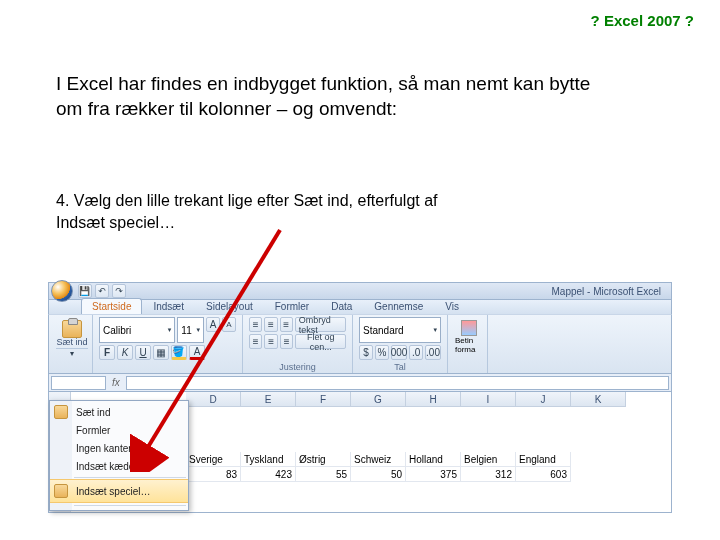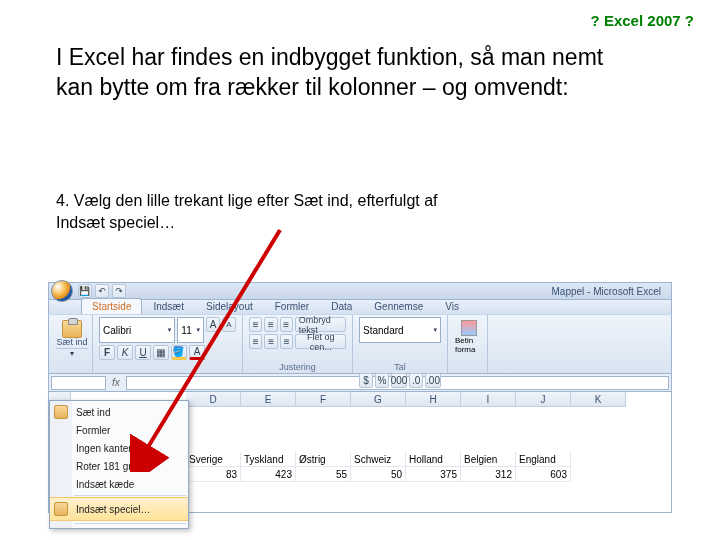--- a/index.html
+++ b/index.html
@@ -14,24 +14,24 @@
   .page-title {
     position: absolute;
     top: 12px;
     right: 26px;
     color: #008000;
     font-weight: bold;
     font-size: 15px;
   }
   .intro {
     position: absolute;
-    top: 43px;
+    top: 72px;
     left: 56px;
     width: 560px;
-    font-size: 23px;
+    font-size: 19px;
     line-height: 1.3;
     color: #000;
   }
   .step {
     position: absolute;
     top: 190px;
     left: 56px;
     width: 420px;
     font-size: 16px;
     line-height: 1.35;
@@ -103,21 +103,21 @@
   .bigbtn { width:34px; height:44px; border:1px solid transparent; border-radius:3px; display:flex; flex-direction:column; align-items:center; padding-top:2px; font-size:9px; color:#3b5173; line-height:1.1;}
   .clipicon { width:20px; height:22px; background:linear-gradient(#f8d89a,#e9b35a); border:1px solid #c6953e; border-radius:2px; position:relative;}
   .clipicon::before { content:""; position:absolute; top:-3px; left:5px; width:8px; height:5px; border:1px solid #888; border-radius:2px 2px 0 0; background:#d4d4d4;}
   .droparrow { width:100%; text-align:center; font-size:8px; color:#345; border-top:1px solid #b6c8de; margin-top:auto; padding:1px 0;}
   .fontgrp { width:150px;}
   .fontrow { display:flex; gap:2px; margin-bottom:2px;}
   .combo { height:26px; border:1px solid #99aec8; background:#fff; font-size:10px; padding:0 3px; display:flex; align-items:center; justify-content:space-between;}
   .combo .dd { font-size:7px; color:#345; padding-left:3px;}
   .minibtn { width:16px; height:15px; border:1px solid #b5c5da; border-radius:2px; background:linear-gradient(#f3f7fc,#dde7f3); display:flex;align-items:center;justify-content:center; font-size:10px; color:#345;}
   .aligngrp { width:110px;}
-  .numgrp { width:95px;gap:28px;}
+  .numgrp { width:95px;}
   .stylesgrp { width:40px;}
   .fmtbtn { width:30px; height:44px; border:1px solid transparent; display:flex; flex-direction:column; align-items:center; font-size:9px; padding-top:2px;}
   .formulabar {
     height:18px; border-left:1px solid #9db3ce; border-right:1px solid #9db3ce; border-bottom:1px solid #9db3ce;
     background:#e7eef8; display:flex; align-items:center;
   }
   .namebox { width:55px; height:14px; border:1px solid #9db3ce; background:#fff; margin-left:2px; font-size:10px; padding:0 3px; display:flex; align-items:center;}
   .fxlbl { margin:0 6px; font-style:italic; font-size:10px; color:#666;}
   .fxin { flex:1; height:14px; border:1px solid #9db3ce; background:#fff; margin-right:2px;}
   .gridwrap { border-left:1px solid #9db3ce; border-right:1px solid #9db3ce; border-bottom:1px solid #9db3ce; background:#fff; position:relative;}
@@ -305,23 +305,20 @@
           <div class="mic"></div>
           <span>Sæt ind</span>
         </div>
       <div class="menuitem">
           <span>Formler</span>
         </div>
       <div class="menuitem">
           <span>Ingen kanter</span>
         </div>
       <div class="menuitem">
-          <span>Roter 181 grader</span>
-        </div>
-      <div class="menuitem">
           <span>Indsæt kæde</span>
         </div>
       <div class="menu-sep"></div>
       <div class="menuitem hover">
           <div class="mic"></div>
           <span>Indsæt speciel…</span>
         </div>
       <div class="menu-sep"></div>
 
     </div>

